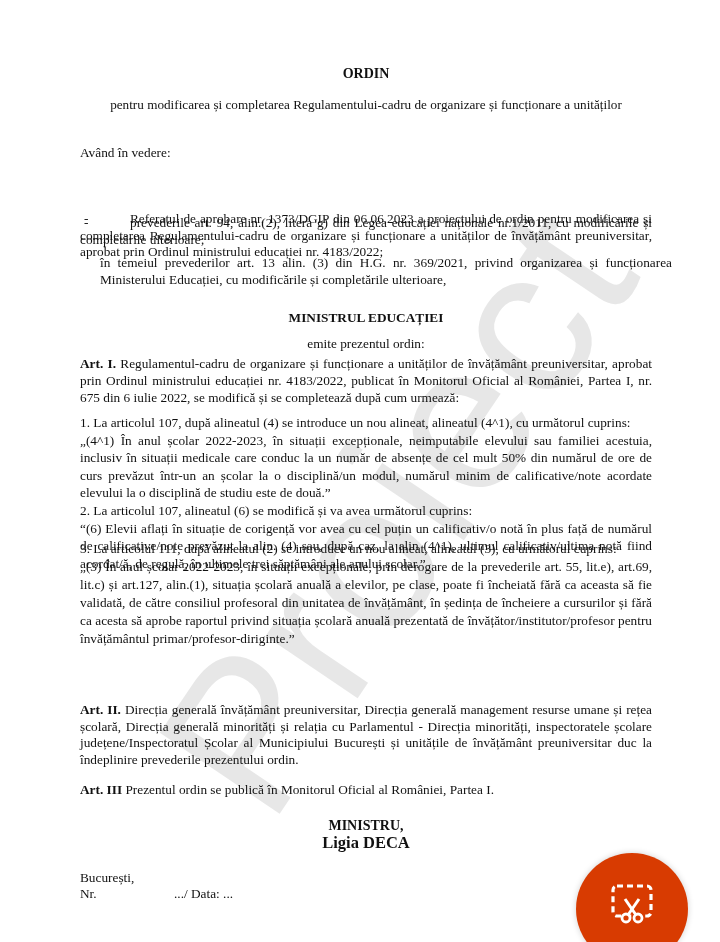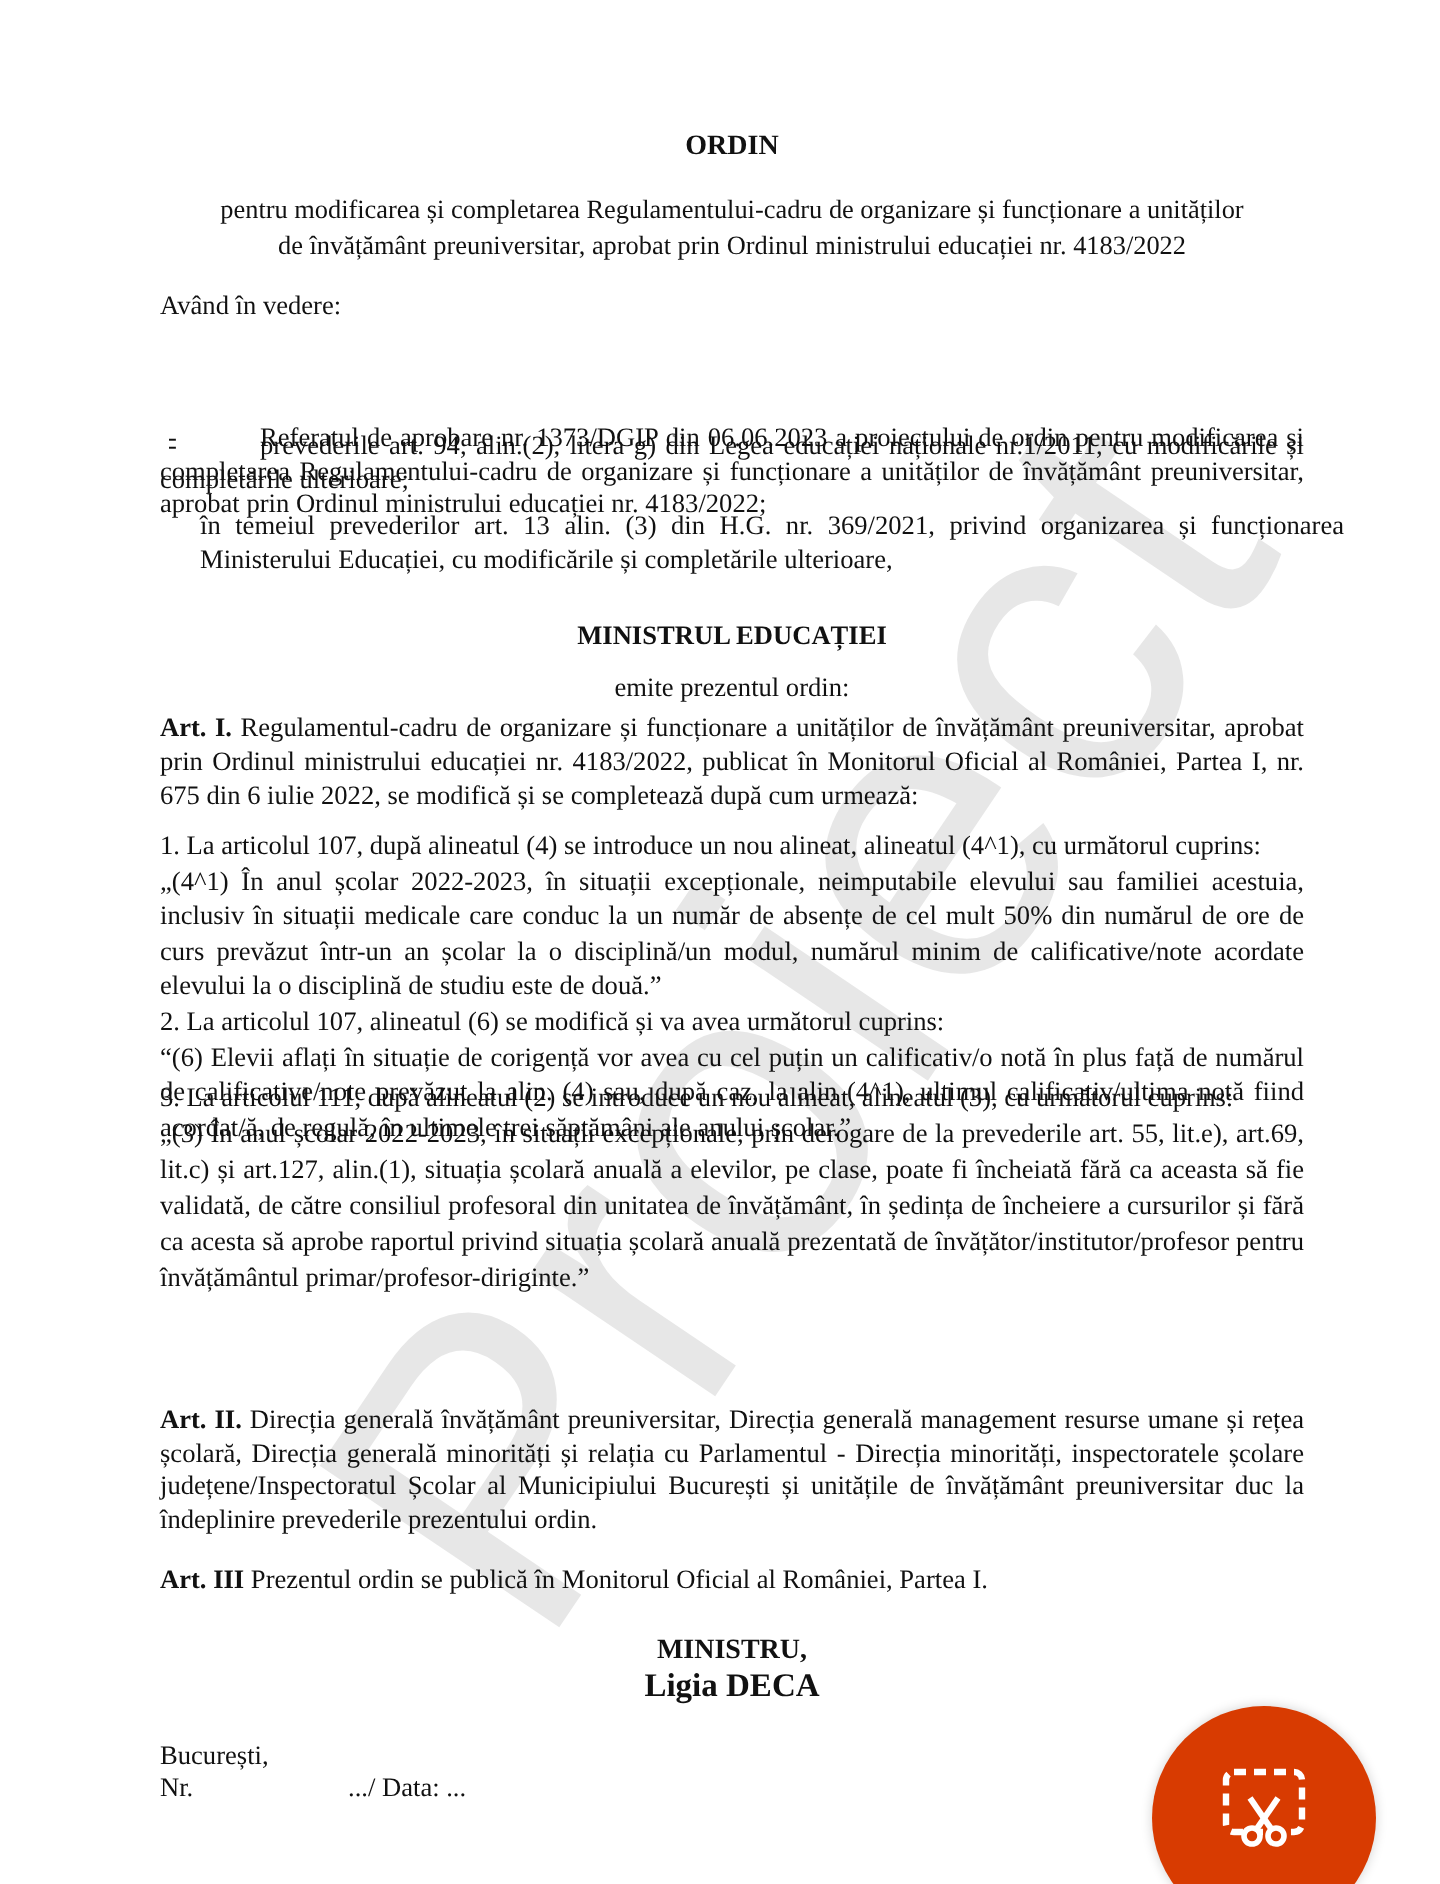--- a/index.html
+++ b/index.html
@@ -42,21 +42,20 @@
 <div class="page">
 
   <div class="watermark">Proiect</div>
 
   <div class="content">
 
     <div class="title center">ORDIN</div>
 
     <div class="subtitle center">
       <div>pentru modificarea și completarea Regulamentului-cadru de organizare și funcționare a unităților</div>
-      <div>de învățământ preuniversitar, aprobat prin Ordinul ministrului educației nr. 4183/2022</div>
     </div>
 
     <div class="block" style="top:145px;">Având în vedere:</div>
 
     <div class="block justify" style="top:167px;margin-top:48px;">
       <span class="dash">-</span><span>prevederile art. 94, alin.(2), litera g) din Legea educației naționale nr.1/2011, cu modificările și completările ulterioare;</span>
     </div>
 
     <div class="block justify" style="top:211px;">
       <span class="dash">-</span><span>Referatul de aprobare nr. 1373/DGIP din 06.06.2023 a proiectului de ordin pentru modificarea și completarea Regulamentului-cadru de organizare și funcționare a unităților de învățământ preuniversitar, aprobat prin Ordinul ministrului educației nr. 4183/2022;</span>

